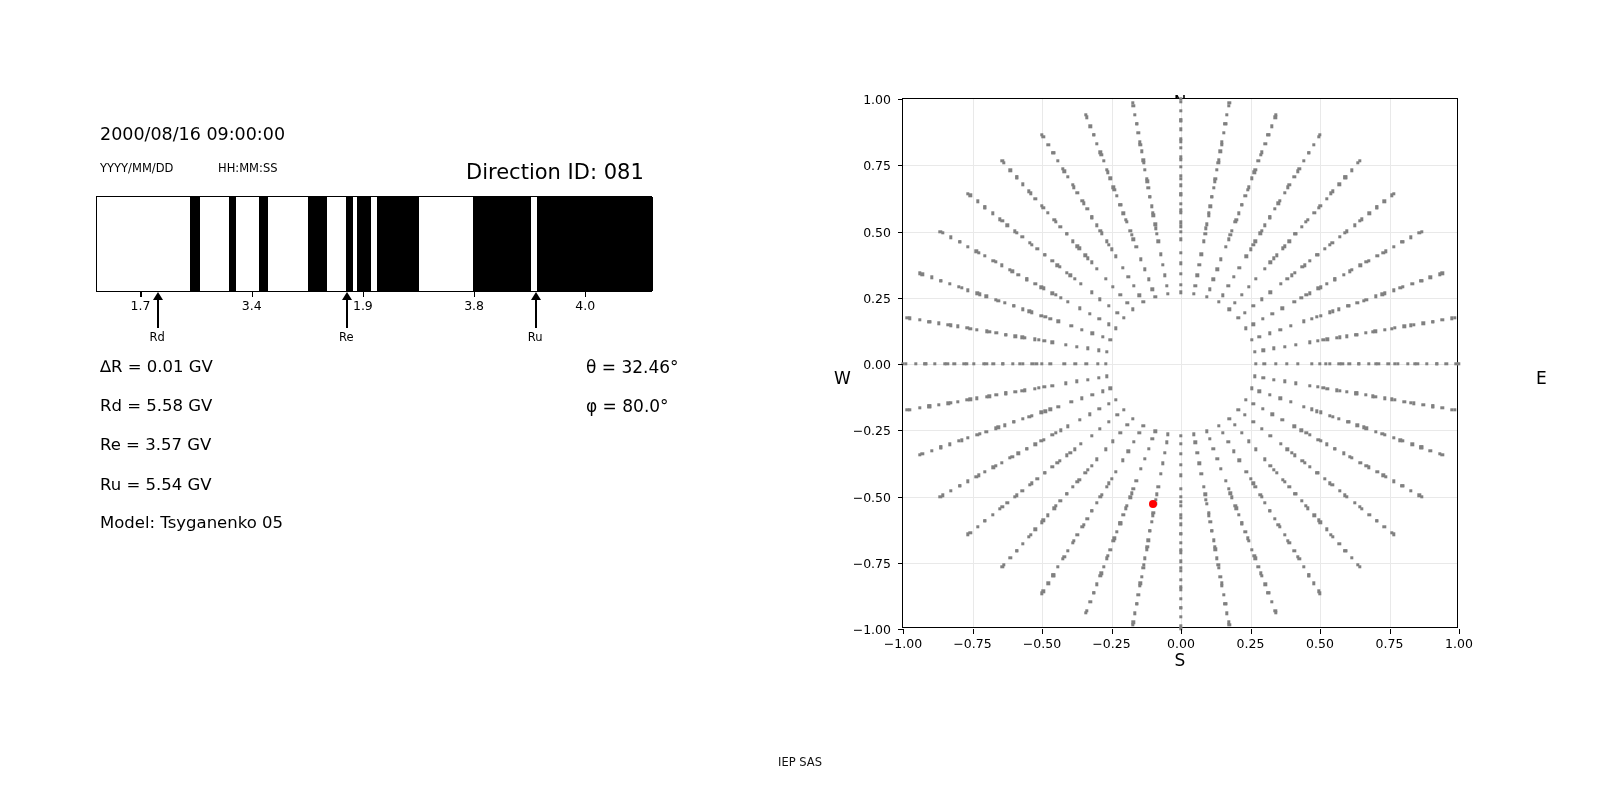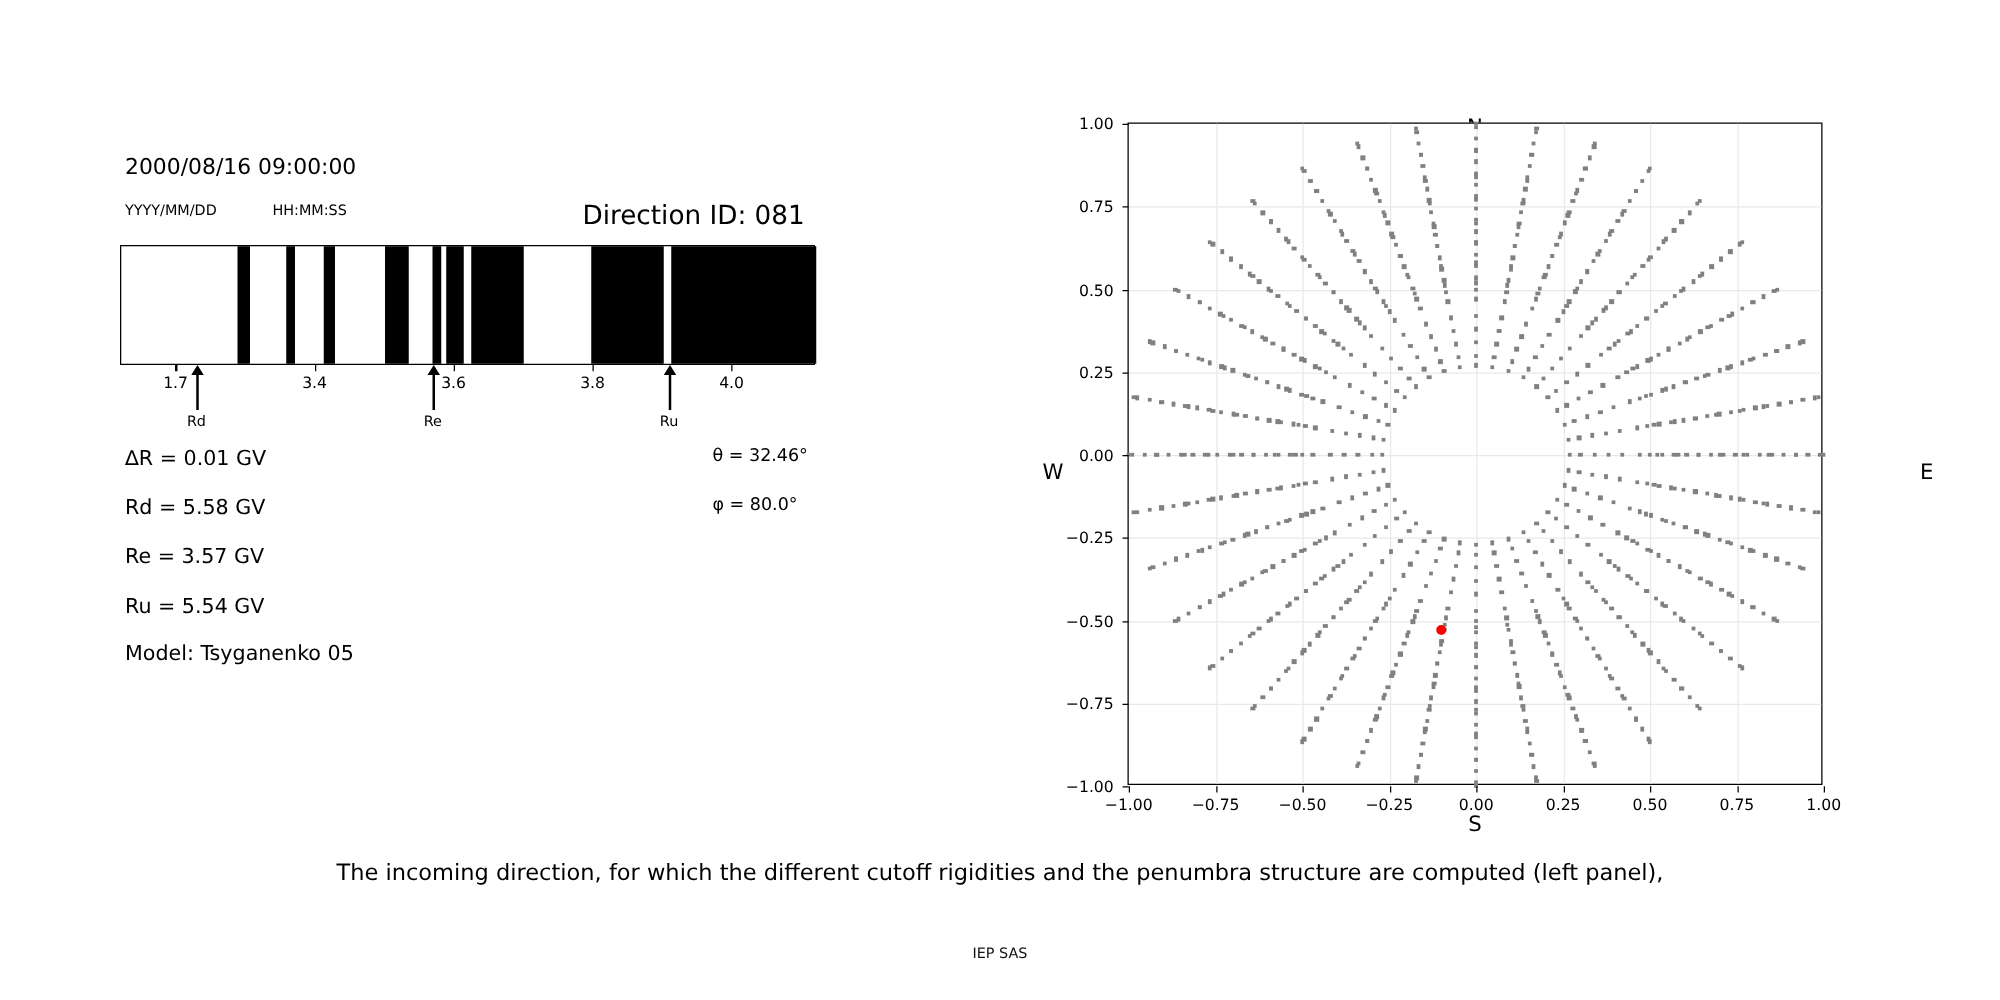--- a/index.html
+++ b/index.html
@@ -32,21 +32,21 @@
   .arrow{position:absolute;}
   .arrow .shaft{position:absolute;left:0;top:6px;width:1.4px;height:30px;background:#000;}
   .arrow .head{position:absolute;left:-4.2px;top:0px;width:0;height:0;
        border-left:5px solid transparent;border-right:5px solid transparent;
        border-bottom:8px solid #000;}
   .arrow .alabel{position:absolute;left:0;top:38px;font-size:11.5px;
        transform:translateX(-50%);white-space:nowrap;}
 
   
   .param{position:absolute;font-size:16.5px;white-space:nowrap;}
-  .param-r{position:absolute;font-size:14px;white-space:nowrap;}
+  .param-r{position:absolute;font-size:17px;white-space:nowrap;margin-left:16px;}
 
   
   #scatter-panel{left:820px;top:40px;width:740px;height:620px;}
   #plot-frame{position:absolute;left:82px;top:58px;width:556px;height:530px;
        border:1.15px solid #000;box-sizing:border-box;background:#fff;}
   .gridline-v{position:absolute;top:0;width:1px;height:100%;background:#e9e9e9;}
   .gridline-h{position:absolute;left:0;height:1px;width:100%;background:#e9e9e9;}
   .dot{position:absolute;width:3.4px;height:3.4px;background:#808080;
        transform:translate(-50%,-50%);}
   #red-point{position:absolute;width:8px;height:8px;border-radius:50%;
@@ -98,21 +98,21 @@
         <div class="band" style="left: 439.685px; width: 116.315px;"></div>
       </div>
   </div>
 
   <div class="abs" id="pen-axis">
       <div class="ptick" style="left: 44.48px;"></div>
       <div class="ptlabel" style="left: 44.48px;">1.7</div>
       <div class="ptick" style="left: 155.68px;"></div>
       <div class="ptlabel" style="left: 155.68px;">3.4</div>
       <div class="ptick" style="left: 266.88px;"></div>
-      <div class="ptlabel" style="left: 266.88px;">3.6</div>
+      <div class="ptlabel" style="left: 266.88px;">1.9</div>
       <div class="ptick" style="left: 378.08px;"></div>
       <div class="ptlabel" style="left: 378.08px;">3.8</div>
       <div class="ptick" style="left: 489.28px;"></div>
       <div class="ptlabel" style="left: 489.28px;">4.0</div>
       <div class="arrow" style="left: 61.16px; top: 0px;">
         <div class="head"></div>
         <div class="shaft"></div>
         <div class="alabel">Rd</div>
       </div>
       <div class="arrow" style="left: 250.2px; top: 0px;">
@@ -1236,16 +1236,15 @@
       <div class="xtick" style="left: 417px;"></div>
       <div class="xtlabel" style="left: 417px;">0.50</div>
       <div class="xtick" style="left: 486.5px;"></div>
       <div class="xtlabel" style="left: 486.5px;">0.75</div>
       <div class="xtick" style="left: 556px;"></div>
       <div class="xtlabel" style="left: 556px;">1.00</div>
     </div>
 </div>
 
 <div class="abs" id="caption">
-  <div class="cap-line">The incoming direction, for which the different cutoff rigidities and the penumbra structure are computed (left panel),</div>
 </div>
 
 <div class="abs" id="footer">IEP SAS</div>
 
 </body></html>

